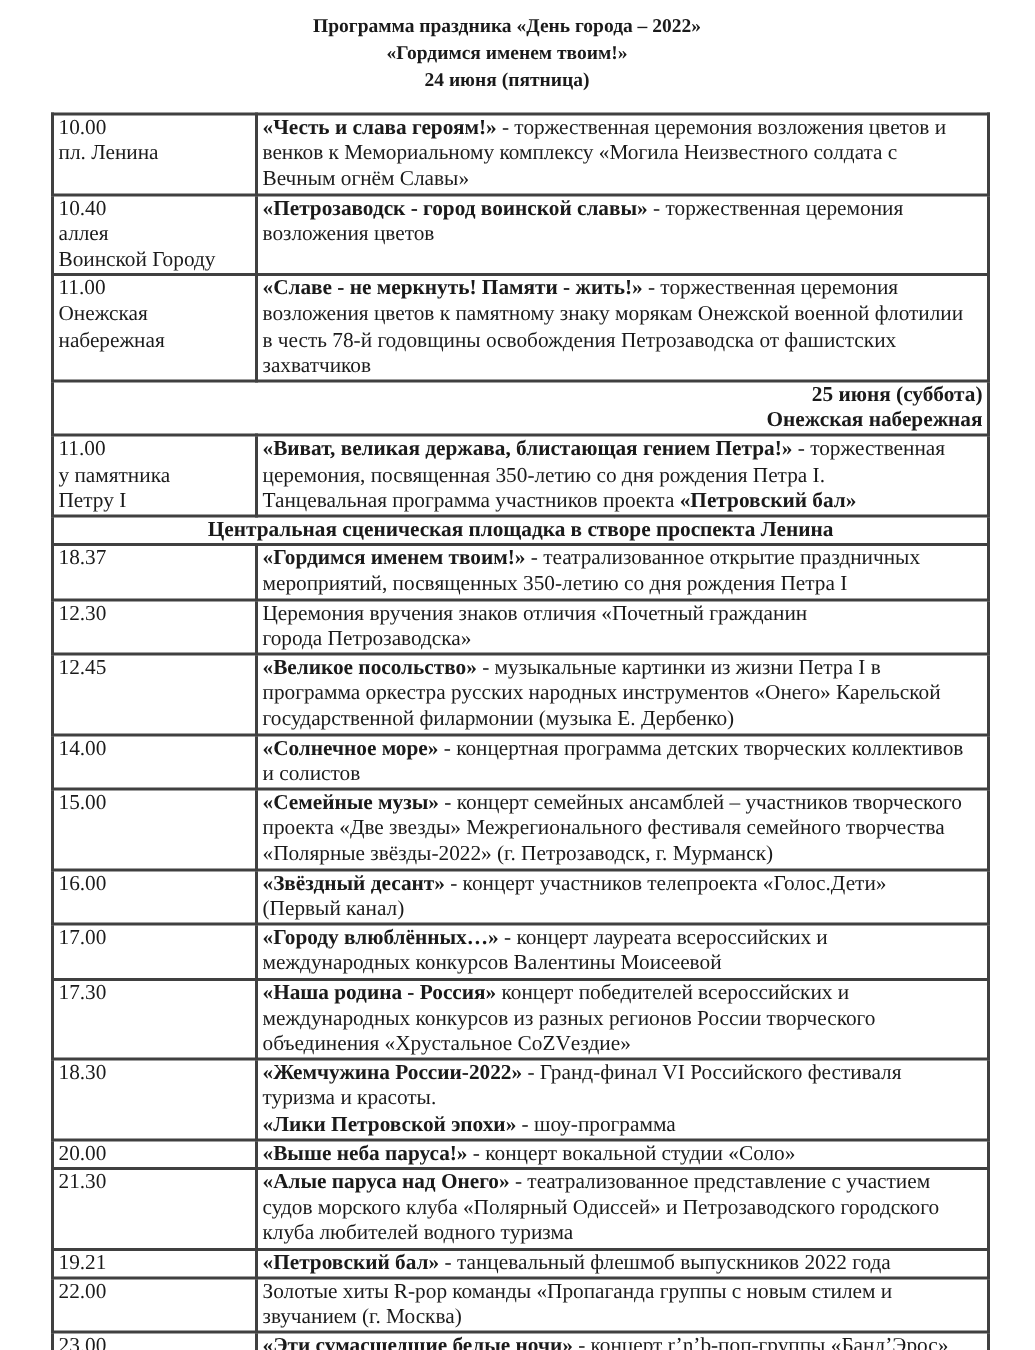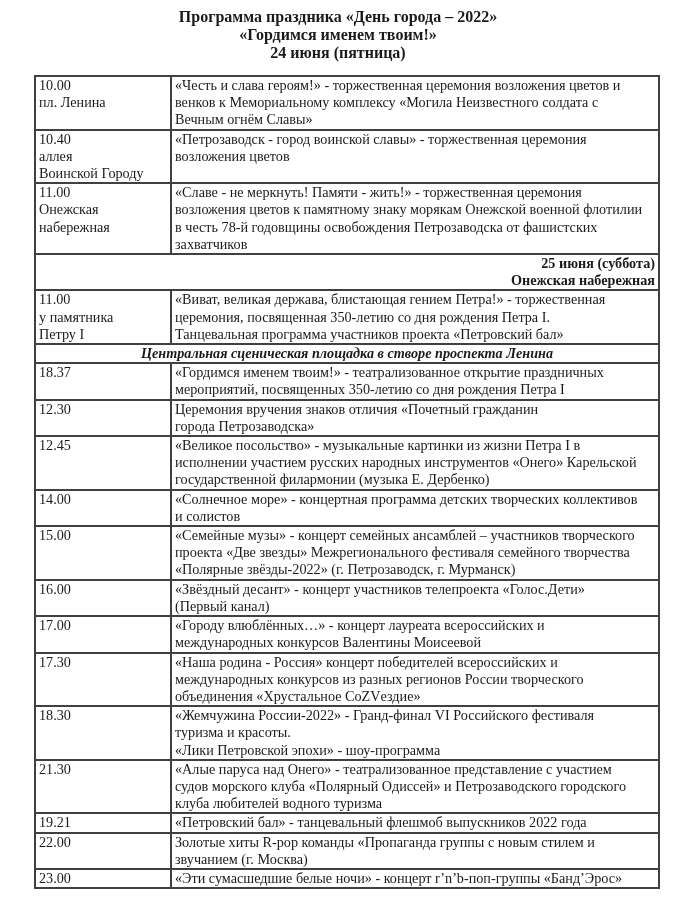--- a/index.html
+++ b/index.html
@@ -15,21 +15,21 @@
     font-family: "Liberation Serif", "DejaVu Serif", serif;
     color: #1a1a1a;
   }
   .header {
     position: absolute;
     left: 0;
     top: 8px;
     width: 676px;
     text-align: center;
     font-weight: bold;
-    font-size: 16px;
+    font-size: 13px;
     line-height: 18px;
   }
   .header div { white-space: nowrap; }
   table.schedule {
     position: absolute;
     left: 34px;
     top: 75px;
     width: 626px;
     border-collapse: collapse;
     font-size: 14.2px;
@@ -48,23 +48,22 @@
     padding-left: 4px;
   }
   td.section {
     text-align: right;
     font-weight: bold;
     padding-top: 0;
   }
   td.venue-row {
     text-align: center;
     font-weight: bold;
-    font-style: italic;
-  }
-  .bold { font-weight: normal; }
+  }
+  .bold { font-weight: bold; }
   .line { display: block; white-space: nowrap; }
 </style>
 </head>
 <body>
 
 <div class="header">
   <div>Программа праздника «День города – 2022»</div>
   <div>«Гордимся именем твоим!»</div>
   <div>24 июня (пятница)</div>
 </div>
@@ -144,21 +143,21 @@
           <span class="line"><span>Церемония вручения знаков отличия «Почетный гражданин</span></span>
           <span class="line"><span>города Петрозаводска»</span></span>
         </td>
       </tr>
       <tr>
         <td class="time-col">
           <span class="line">12.45</span>
         </td>
         <td class="desc-col">
           <span class="line"><span class="bold">«Великое посольство»</span><span> - музыкальные картинки из жизни Петра I в</span></span>
-          <span class="line"><span>исполнении участием русских народных инструментов «Онего» Карельской</span></span>
+          <span class="line"><span>программа оркестра русских народных инструментов «Онего» Карельской</span></span>
           <span class="line"><span>государственной филармонии (музыка Е. Дербенко)</span></span>
         </td>
       </tr>
       <tr>
         <td class="time-col">
           <span class="line">14.00</span>
         </td>
         <td class="desc-col">
           <span class="line"><span class="bold">«Солнечное море»</span><span> - концертная программа детских творческих коллективов</span></span>
           <span class="line"><span>и солистов</span></span>
@@ -203,20 +202,28 @@
         </td>
       </tr>
       <tr>
         <td class="time-col">
           <span class="line">18.30</span>
         </td>
         <td class="desc-col">
           <span class="line"><span class="bold">«Жемчужина России-2022»</span><span> - Гранд-финал VI Российского фестиваля</span></span>
           <span class="line"><span>туризма и красоты.</span></span>
           <span class="line"><span class="bold">«Лики Петровской эпохи»</span><span> - шоу-программа</span></span>
+        </td>
+      </tr>
+      <tr>
+        <td class="time-col">
+          <span class="line">20.00</span>
+        </td>
+        <td class="desc-col">
+          <span class="line"><span class="bold">«Выше неба паруса!»</span><span> - концерт вокальной студии «Соло»</span></span>
         </td>
       </tr>
       <tr>
         <td class="time-col">
           <span class="line">21.30</span>
         </td>
         <td class="desc-col">
           <span class="line"><span class="bold">«Алые паруса над Онего»</span><span> - театрализованное представление с участием</span></span>
           <span class="line"><span>судов  морского клуба «Полярный Одиссей» и Петрозаводского городского</span></span>
           <span class="line"><span>клуба любителей водного туризма</span></span>

